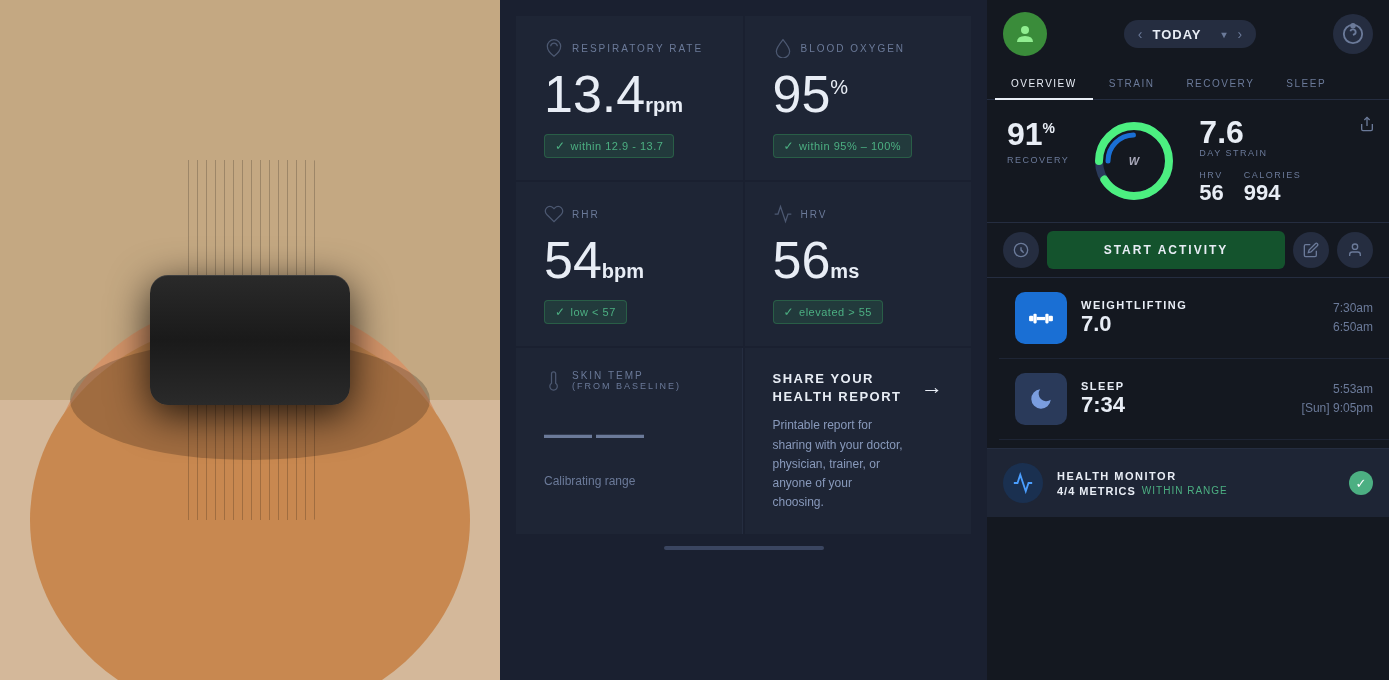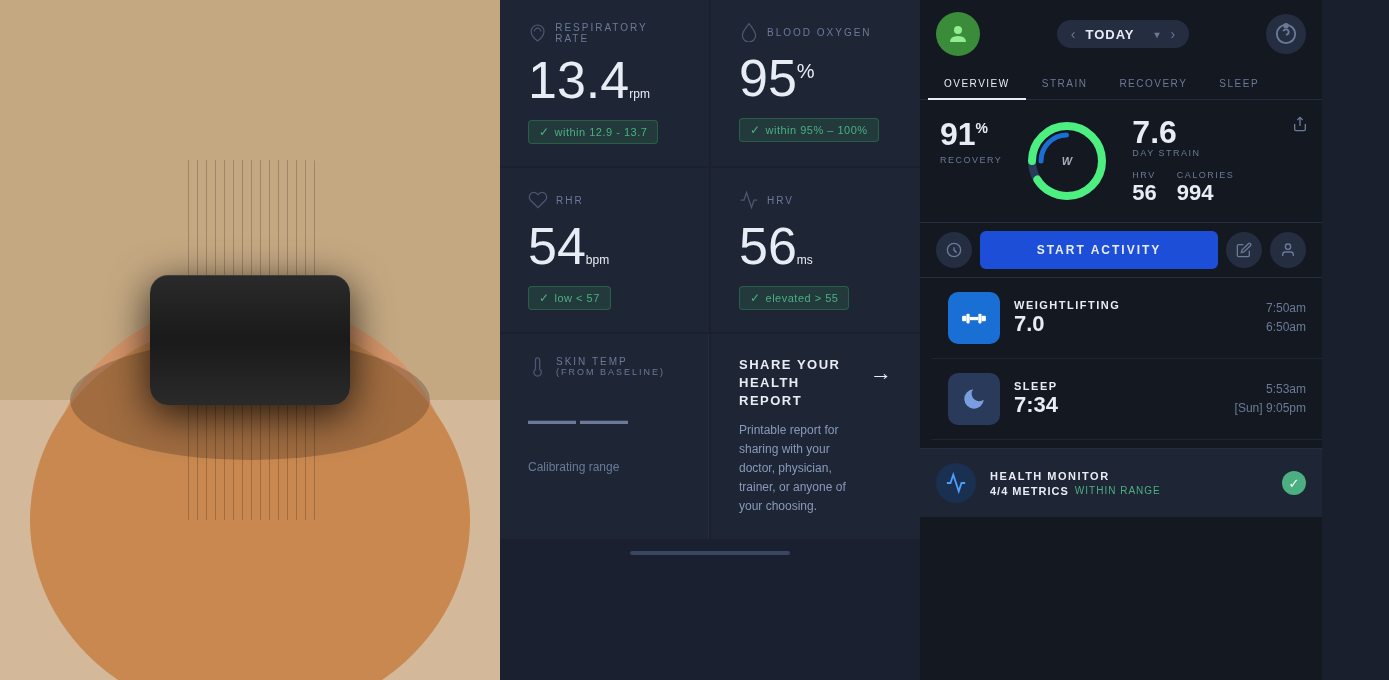--- a/index.html
+++ b/index.html
@@ -79,26 +79,26 @@
     .whoop-logo {
       color: #888;
       font-size: 22px;
       font-weight: 900;
       letter-spacing: 3px;
       font-style: italic;
     }
 
     
     .metrics-panel {
-      width: 420px;
+      width: 487px;
       height: 680px;
       background: #1a2030;
       flex-shrink: 0;
       overflow: hidden;
-      padding: 0;
+      padding: 16px;
     }
 
     .metrics-grid-top {
       display: grid;
       grid-template-columns: 1fr 1fr;
       gap: 2px;
     }
     .metrics-grid-bottom {
       display: grid;
       grid-template-columns: 1fr 1fr;
@@ -131,22 +131,22 @@
       color: #e8edf5;
       line-height: 1;
       margin-bottom: 14px;
     }
     .metric-value sup {
       font-size: 20px;
       font-weight: 400;
       vertical-align: super;
     }
     .metric-value sub {
-      font-size: 12px;
-      font-weight: 400;
+      font-size: 20px;
+      font-weight: 700;
       vertical-align: baseline;
     }
     .metric-badge {
       display: inline-flex;
       align-items: center;
       gap: 5px;
       background: rgba(60, 180, 100, 0.15);
       border: 1px solid rgba(60, 180, 100, 0.3);
       border-radius: 4px;
       padding: 4px 10px;
@@ -413,21 +413,21 @@
       background: #252d40;
       display: flex;
       align-items: center;
       justify-content: center;
       color: #6b7a99;
       font-size: 14px;
       cursor: pointer;
     }
     .start-activity-btn {
       flex: 1;
-      background: #1d4ed8;
+      background: #14532d;
       border-radius: 6px;
       padding: 12px 16px;
       text-align: center;
       font-size: 12px;
       font-weight: 700;
       letter-spacing: 2px;
       color: #e8edf5;
       text-transform: uppercase;
       cursor: pointer;
     }
@@ -796,21 +796,21 @@
           <rect x="5" y="8" width="3" height="9" rx="1"></rect>
           <rect x="16" y="8" width="3" height="9" rx="1"></rect>
           <rect x="8" y="11" width="8" height="3"></rect>
         </svg>
       </div>
       <div class="activity-info">
         <div class="activity-name">WEIGHTLIFTING</div>
         <div class="activity-strain">7.0</div>
       </div>
       <div class="activity-time">
-        <div>7:50am</div>
+        <div>7:30am</div>
         <div>6:50am</div>
       </div>
     </div>
 
     <div class="activity-item">
       <div class="activity-icon-badge sleep-badge">
         <svg width="26" height="26" viewBox="0 0 24 24" fill="none" stroke="#7a9ddf" stroke-width="1.5">
           <path d="M21 12.79A9 9 0 1 1 11.21 3 7 7 0 0 0 21 12.79z" fill="#7a9ddf" stroke="none"></path>
         </svg>
       </div>

